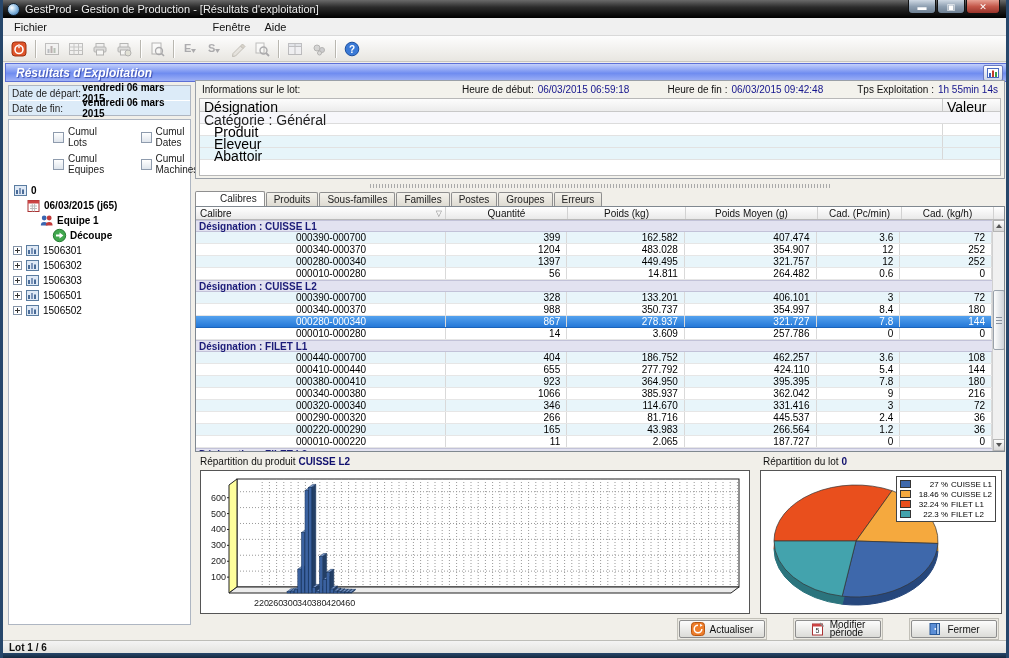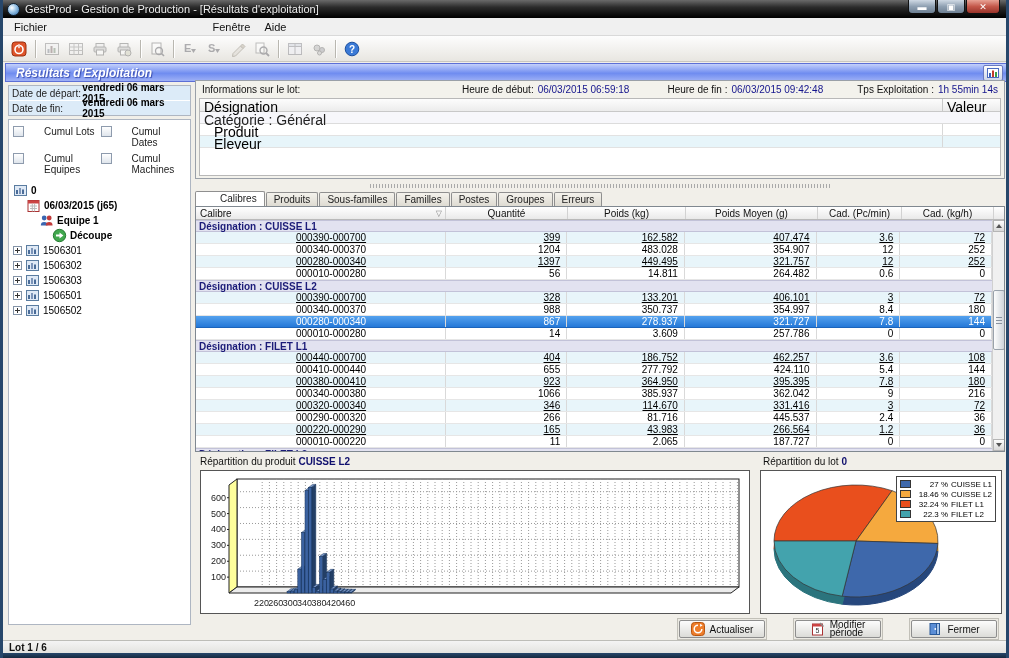--- a/index.html
+++ b/index.html
@@ -41,21 +41,21 @@
   
   .sidebar { position:absolute; left:5px; top:85px; width:183px; height:540px; }
   .datebox { position:absolute; left:0; top:0; width:183px; height:31px; background:#fff;
     border:1px solid #aeb6c2; }
   .daterow { height:14px; margin:0 0 1px 0; background:#dcebf8; display:flex; align-items:center; font-size:10px; padding:0 3px; }
   .daterow .dlabel { width:72px; color:#222; }
   .daterow .dvalue { font-weight:bold; color:#000; }
   .treebox { position:absolute; left:0; top:34px; width:183px; height:506px; background:#fff;
     border:1px solid #aeb6c2; padding:4px 2px; }
   .cb-grid { display:grid; grid-template-columns:50% 50%; row-gap:5px; font-size:10px; margin:2px 0 8px 2px; }
-  .cb-item { display:flex; gap:20px; color:#222; }
+  .cb-item { display:flex; align-items:center; gap:4px; color:#222;margin-left:40px; }
   .cb-box { width:11px; height:11px; border:1px solid #8e9bad; background:linear-gradient(#fff,#dfe5ec); flex:0 0 auto; }
   .tree { font-size:10px; }
   .tree-row { display:flex; align-items:center; height:15px; gap:3px; white-space:nowrap; }
   .tree-row .t-label.bold { font-weight:bold; }
   .expander { width:9px; height:9px; flex:0 0 auto; }
   .t-icon { width:15px; height:15px; flex:0 0 auto; }
   
   .content { position:absolute; left:192px; top:80px; width:891px; height:568px; }
   .infopanel { position:absolute; left:0; top:0; width:810px; height:99px; background:#f3f2ec; border:1px solid #9aa0a8; }
   .info-head { height:16px; display:flex; align-items:center; font-size:10px; padding:0 6px; color:#111; }
@@ -78,21 +78,21 @@
   .tab { padding:1px 7px 1px 7px; margin-right:1px; border:1px solid #8f8f8f; border-bottom:none;
     background:linear-gradient(#f4f2ec,#dedbd2); border-radius:2px 2px 0 0; color:#222; }
   .tab.active { background:#fff; position:relative; z-index:3; padding-bottom:2px; font-weight:normal;padding-left:24px; }
   .tablebox { position:absolute; left:0; top:126px; width:810px; height:246px; background:#fff; border:1px solid #808890; overflow:hidden; }
   .thead { display:flex; height:13px; font-size:10px; background:linear-gradient(#fff,#e9e9e9); border-bottom:1px solid #b9b9b9; }
   .th { border-right:1px solid #d2d2d2; display:flex; align-items:center; justify-content:center; position:relative; color:#111; }
   .th.first { justify-content:flex-start; padding-left:4px; }
   .filter-glyph { position:absolute; right:3px; top:2px; font-size:8px; color:#888; }
   .tbody { position:absolute; left:0; top:13px; right:12px; bottom:0; overflow:hidden; }
   .trow { display:flex; height:12px; font-size:10px; border-bottom:1px solid #e6e6e6; background:#fff; }
-  .trow.alt { background:#e8f5fa;text-decoration:underline; }
+  .trow.alt { background:#e8f5fa; }
   .trow.group { background:#e2e2f0; border-top:1px solid #c2c2d8; border-bottom:1px solid #c2c2d8; }
   .trow.group .g-label { font-weight:bold; color:#1b1b78; padding-left:3px; line-height:11px; }
   .trow.selected { background:linear-gradient(#55a2ee,#2478d8); color:#fff; border-bottom:1px solid #1b64bb; }
   .td { border-right:1px solid #d9d9d9; text-align:right; padding-right:6px; line-height:12px; white-space:nowrap; overflow:hidden; }
   .td.c0 { text-align:left; padding-left:100px; }
   .vscroll { position:absolute; right:0; top:13px; bottom:0; width:12px; background:#f0f0f0; border-left:1px solid #d0d0d0; }
   .vs-arrow { position:absolute; left:0; width:12px; height:12px; background:linear-gradient(#fdfdfd,#d8d8d8); border:1px solid #b5b5b5; display:flex; align-items:center; justify-content:center; }
   .vs-arrow.up { top:0; } .vs-arrow.down { bottom:0; }
   .tri-up { width:0;height:0;border-left:3px solid transparent;border-right:3px solid transparent;border-bottom:4px solid #555; }
   .tri-down { width:0;height:0;border-left:3px solid transparent;border-right:3px solid transparent;border-top:4px solid #555; }
@@ -467,20 +467,24 @@
           <span class="h2">Valeur</span>
         </div>
         <div class="ig-cat">Catégorie : Général</div>
         <div id="inforows">
             <div class="info-row">
               <span class="c1">Produit</span>
               <span class="c2"></span>
             </div>
             <div class="info-row alt">
               <span class="c1">Eleveur</span>
+              <span class="c2"></span>
+            </div>
+            <div class="info-row alt">
+              <span class="c1">Abattoir</span>
               <span class="c2"></span>
             </div>
           </div>
       </div>
     </div>
 
     <div class="splitter">
         <div class="dots"></div>
       </div>
 

